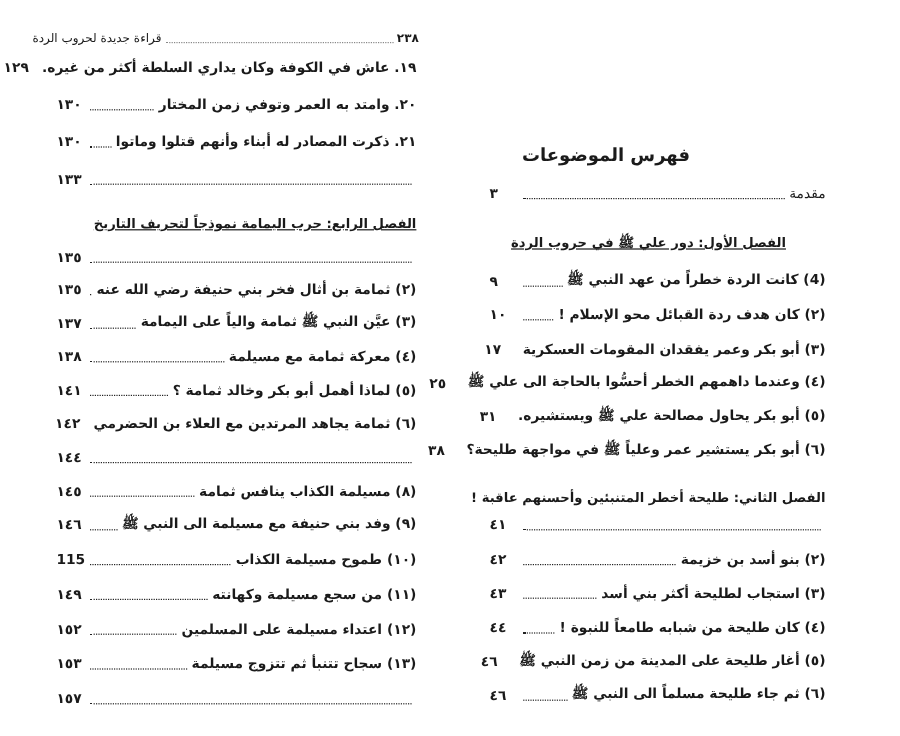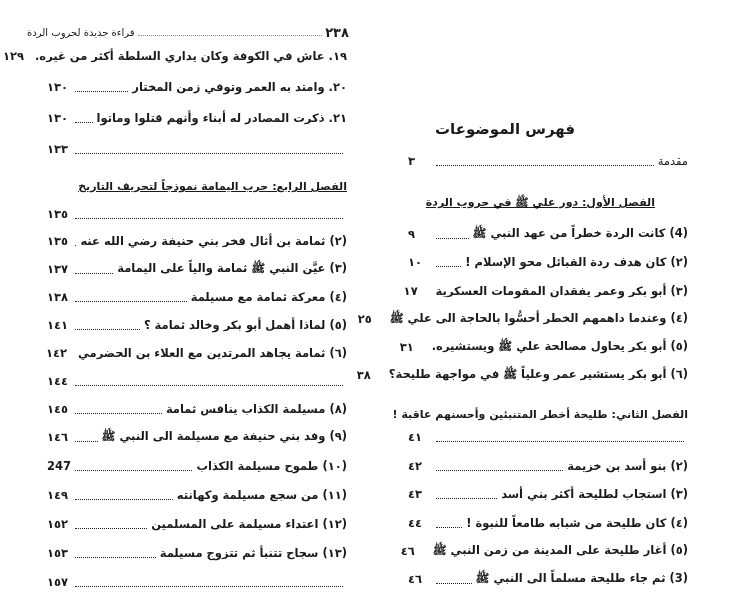--- a/index.html
+++ b/index.html
@@ -6,21 +6,21 @@
   body { width:750px; height:613px; position:relative; overflow:hidden;
          font-family:"DejaVu Sans", sans-serif; color:#1a1a1a; }
   .page { position:absolute; top:0; height:613px; direction:rtl; }
   #left-page { left:0; width:375px; }
   #right-page { left:375px; width:375px; }
 
   .running-head { position:absolute; top:24px; left:27px; width:322px; height:16px;
                   display:flex; align-items:center; font-size:10px; }
   .running-head .rh-title { white-space:nowrap; }
   .running-head .rh-dots { flex:1; border-bottom:1px dotted #888; margin:0 3px; height:7px; }
-  .running-head .rh-page { white-space:nowrap; font-weight:bold; font-size:13px; }
+  .running-head .rh-page { white-space:nowrap; font-weight:bold; font-size:10px; }
 
   .toc-row { position:absolute; display:flex; align-items:center; height:18px;
              font-size:11.5px; font-weight:bold; }
   .toc-row .t-label { white-space:nowrap; }
   .toc-row .t-dots { flex:1; border-bottom:1.5px dotted #222; margin:0 4px; height:9px; }
   .toc-row .t-page { white-space:nowrap; min-width:24px; text-align:left; }
 
   .chapter { position:absolute; font-size:11px; font-weight:bold; white-space:nowrap; text-align:center; }
   .chapter.underline span { text-decoration:underline; }
   .index-title { position:absolute; font-size:15px; font-weight:bold; text-align:center; }
@@ -98,21 +98,21 @@
     <span class="t-page">١٤٥</span>
   </div>
   <div class="toc-row" style="top:428px;right:28px;width:300px">
     <span class="t-label">(٩) وفد بني حنيفة مع مسيلمة الى النبي ﷺ</span>
     <span class="t-dots"></span>
     <span class="t-page">١٤٦</span>
   </div>
   <div class="toc-row" style="top:457px;right:28px;width:300px">
     <span class="t-label">(١٠) طموح مسيلمة الكذاب</span>
     <span class="t-dots"></span>
-    <span class="t-page">247</span>
+    <span class="t-page">115</span>
   </div>
   <div class="toc-row" style="top:486px;right:28px;width:300px">
     <span class="t-label">(١١) من سجع مسيلمة وكهانته</span>
     <span class="t-dots"></span>
     <span class="t-page">١٤٩</span>
   </div>
   <div class="toc-row" style="top:515px;right:28px;width:300px">
     <span class="t-label">(١٢) اعتداء مسيلمة على المسلمين</span>
     <span class="t-dots"></span>
     <span class="t-page">١٥٢</span>
@@ -194,17 +194,17 @@
     <span class="t-label">(٤) كان طليحة من شبابه طامعاً للنبوة !</span>
     <span class="t-dots"></span>
     <span class="t-page">٤٤</span>
   </div>
   <div class="toc-row" style="top:542px;right:62px;width:280px">
     <span class="t-label">(٥) أغار طليحة على المدينة من زمن النبي ﷺ</span>
     <span class="t-dots"></span>
     <span class="t-page">٤٦</span>
   </div>
   <div class="toc-row" style="top:570px;right:62px;width:280px">
-    <span class="t-label">(3) ثم جاء طليحة مسلماً الى النبي ﷺ</span>
+    <span class="t-label">(٦) ثم جاء طليحة مسلماً الى النبي ﷺ</span>
     <span class="t-dots"></span>
     <span class="t-page">٤٦</span>
   </div>
 </div>
 
 </body></html>

